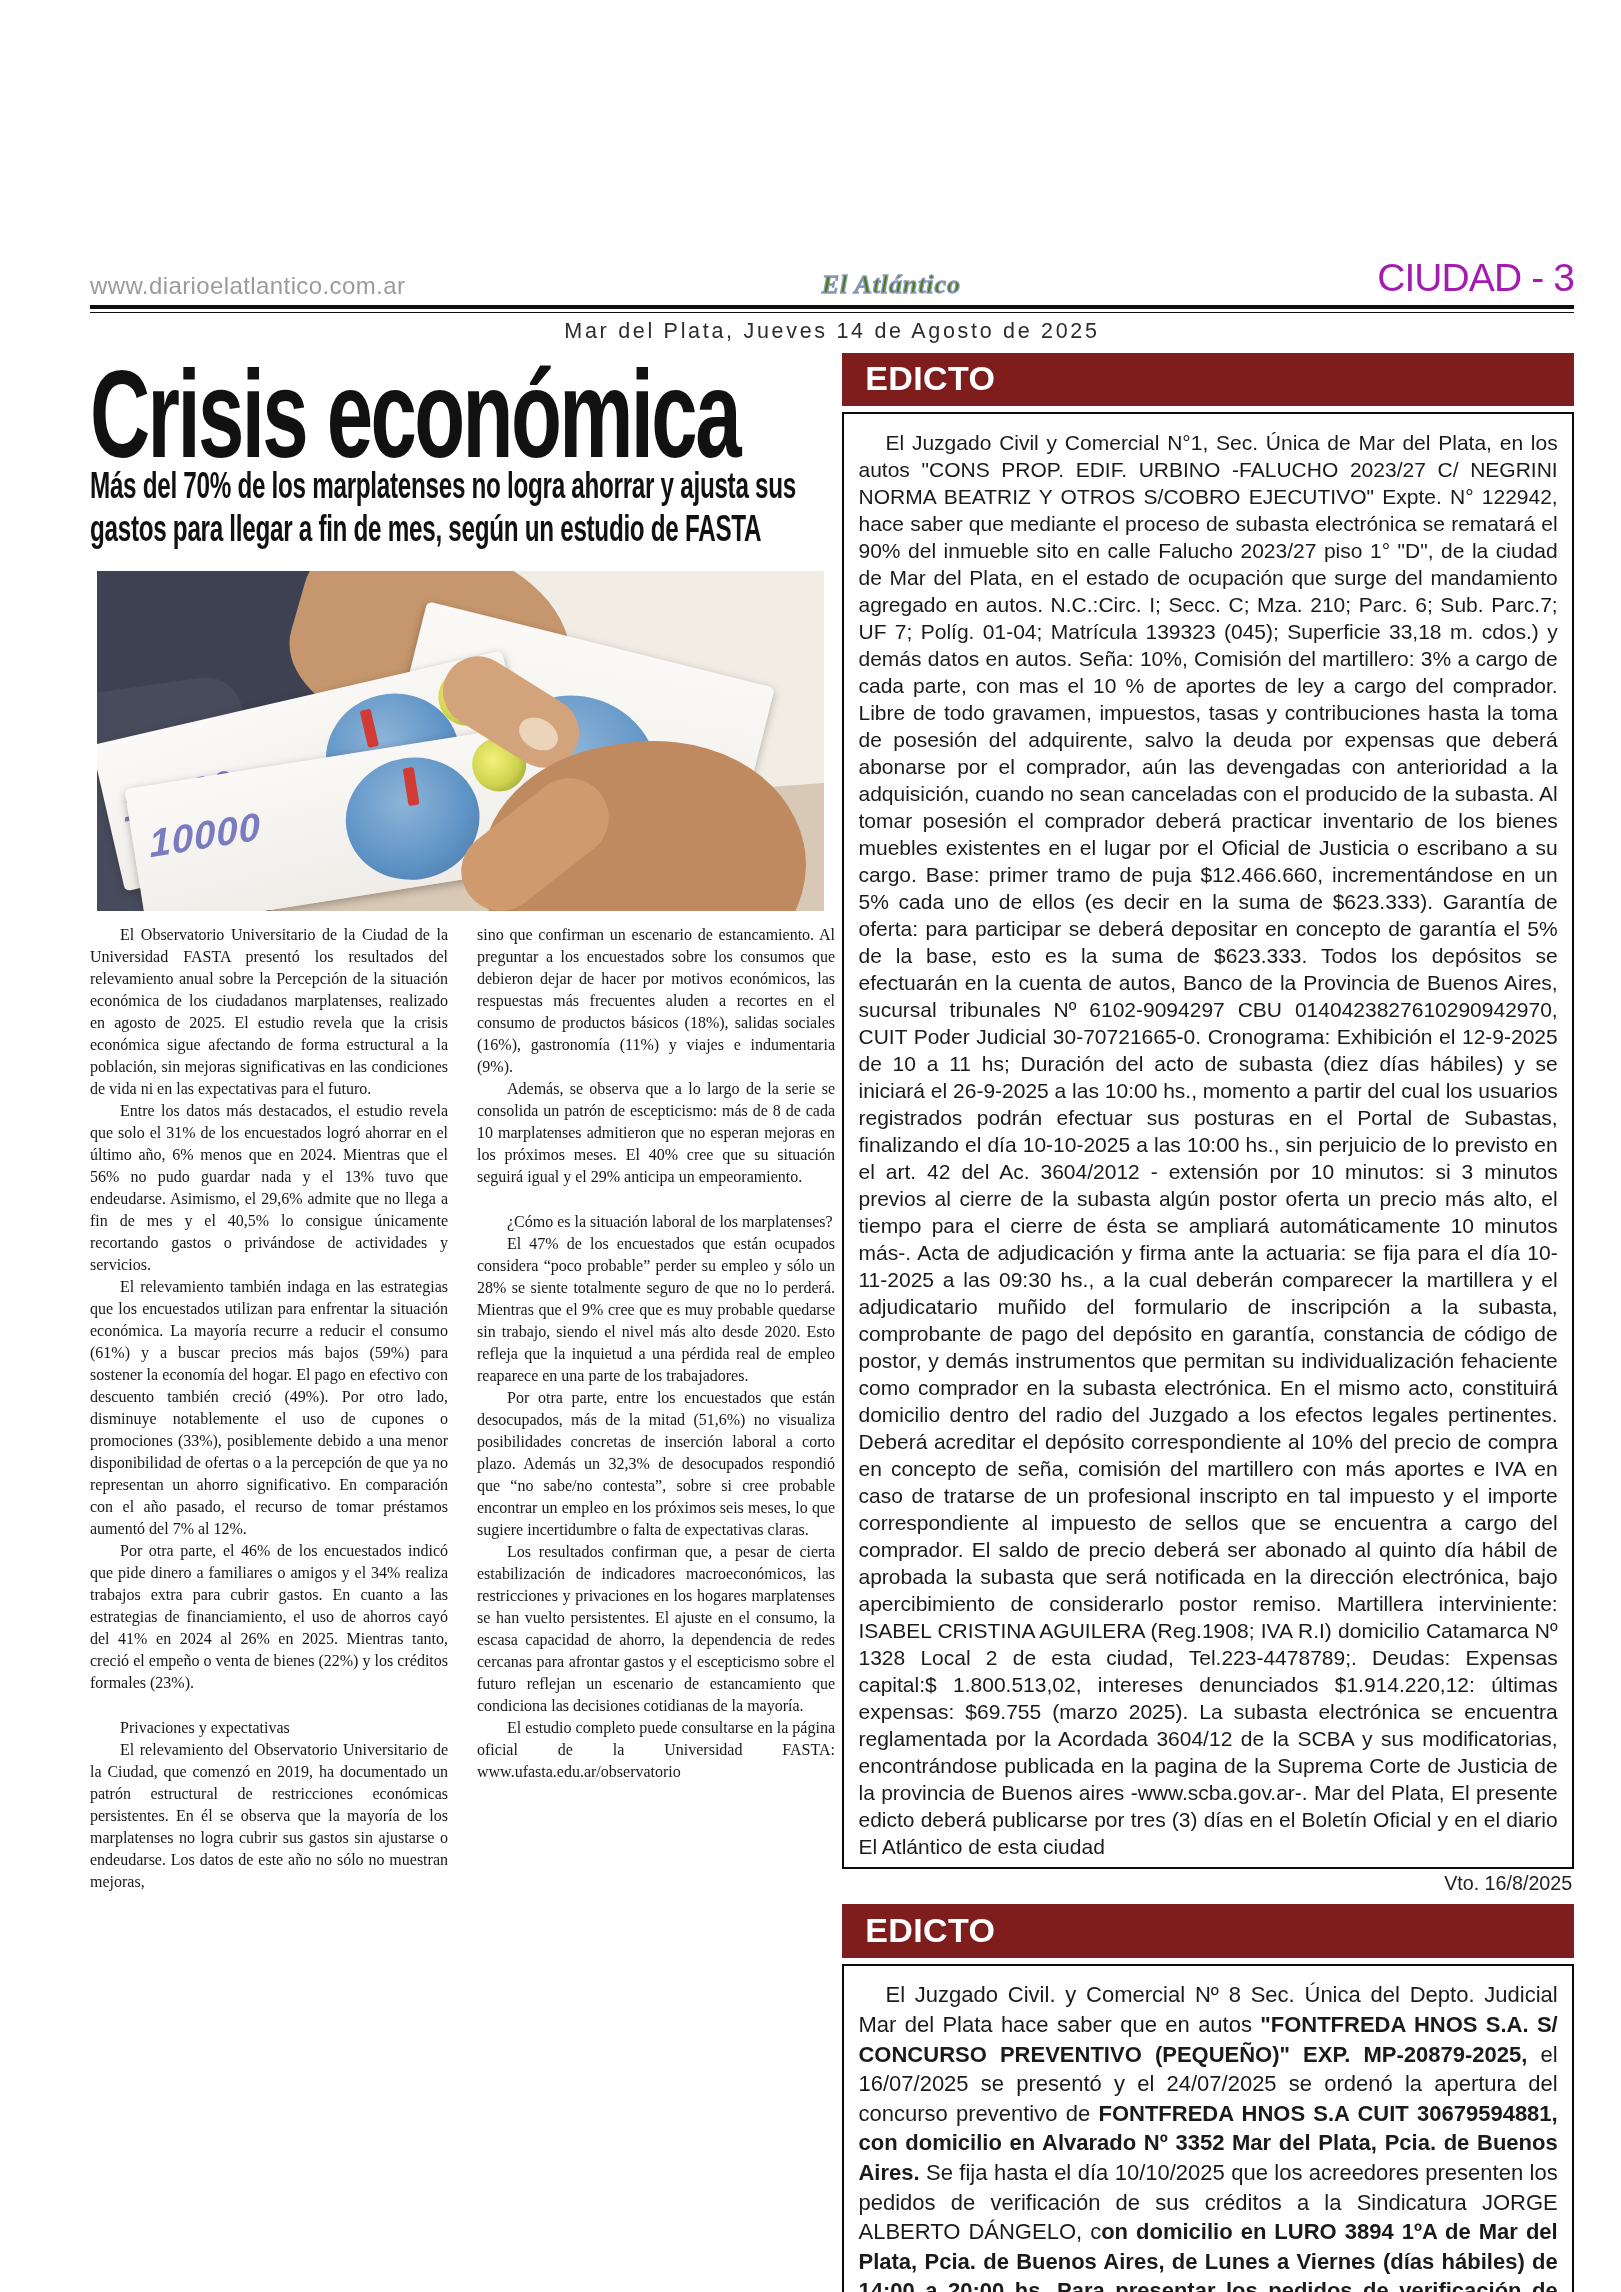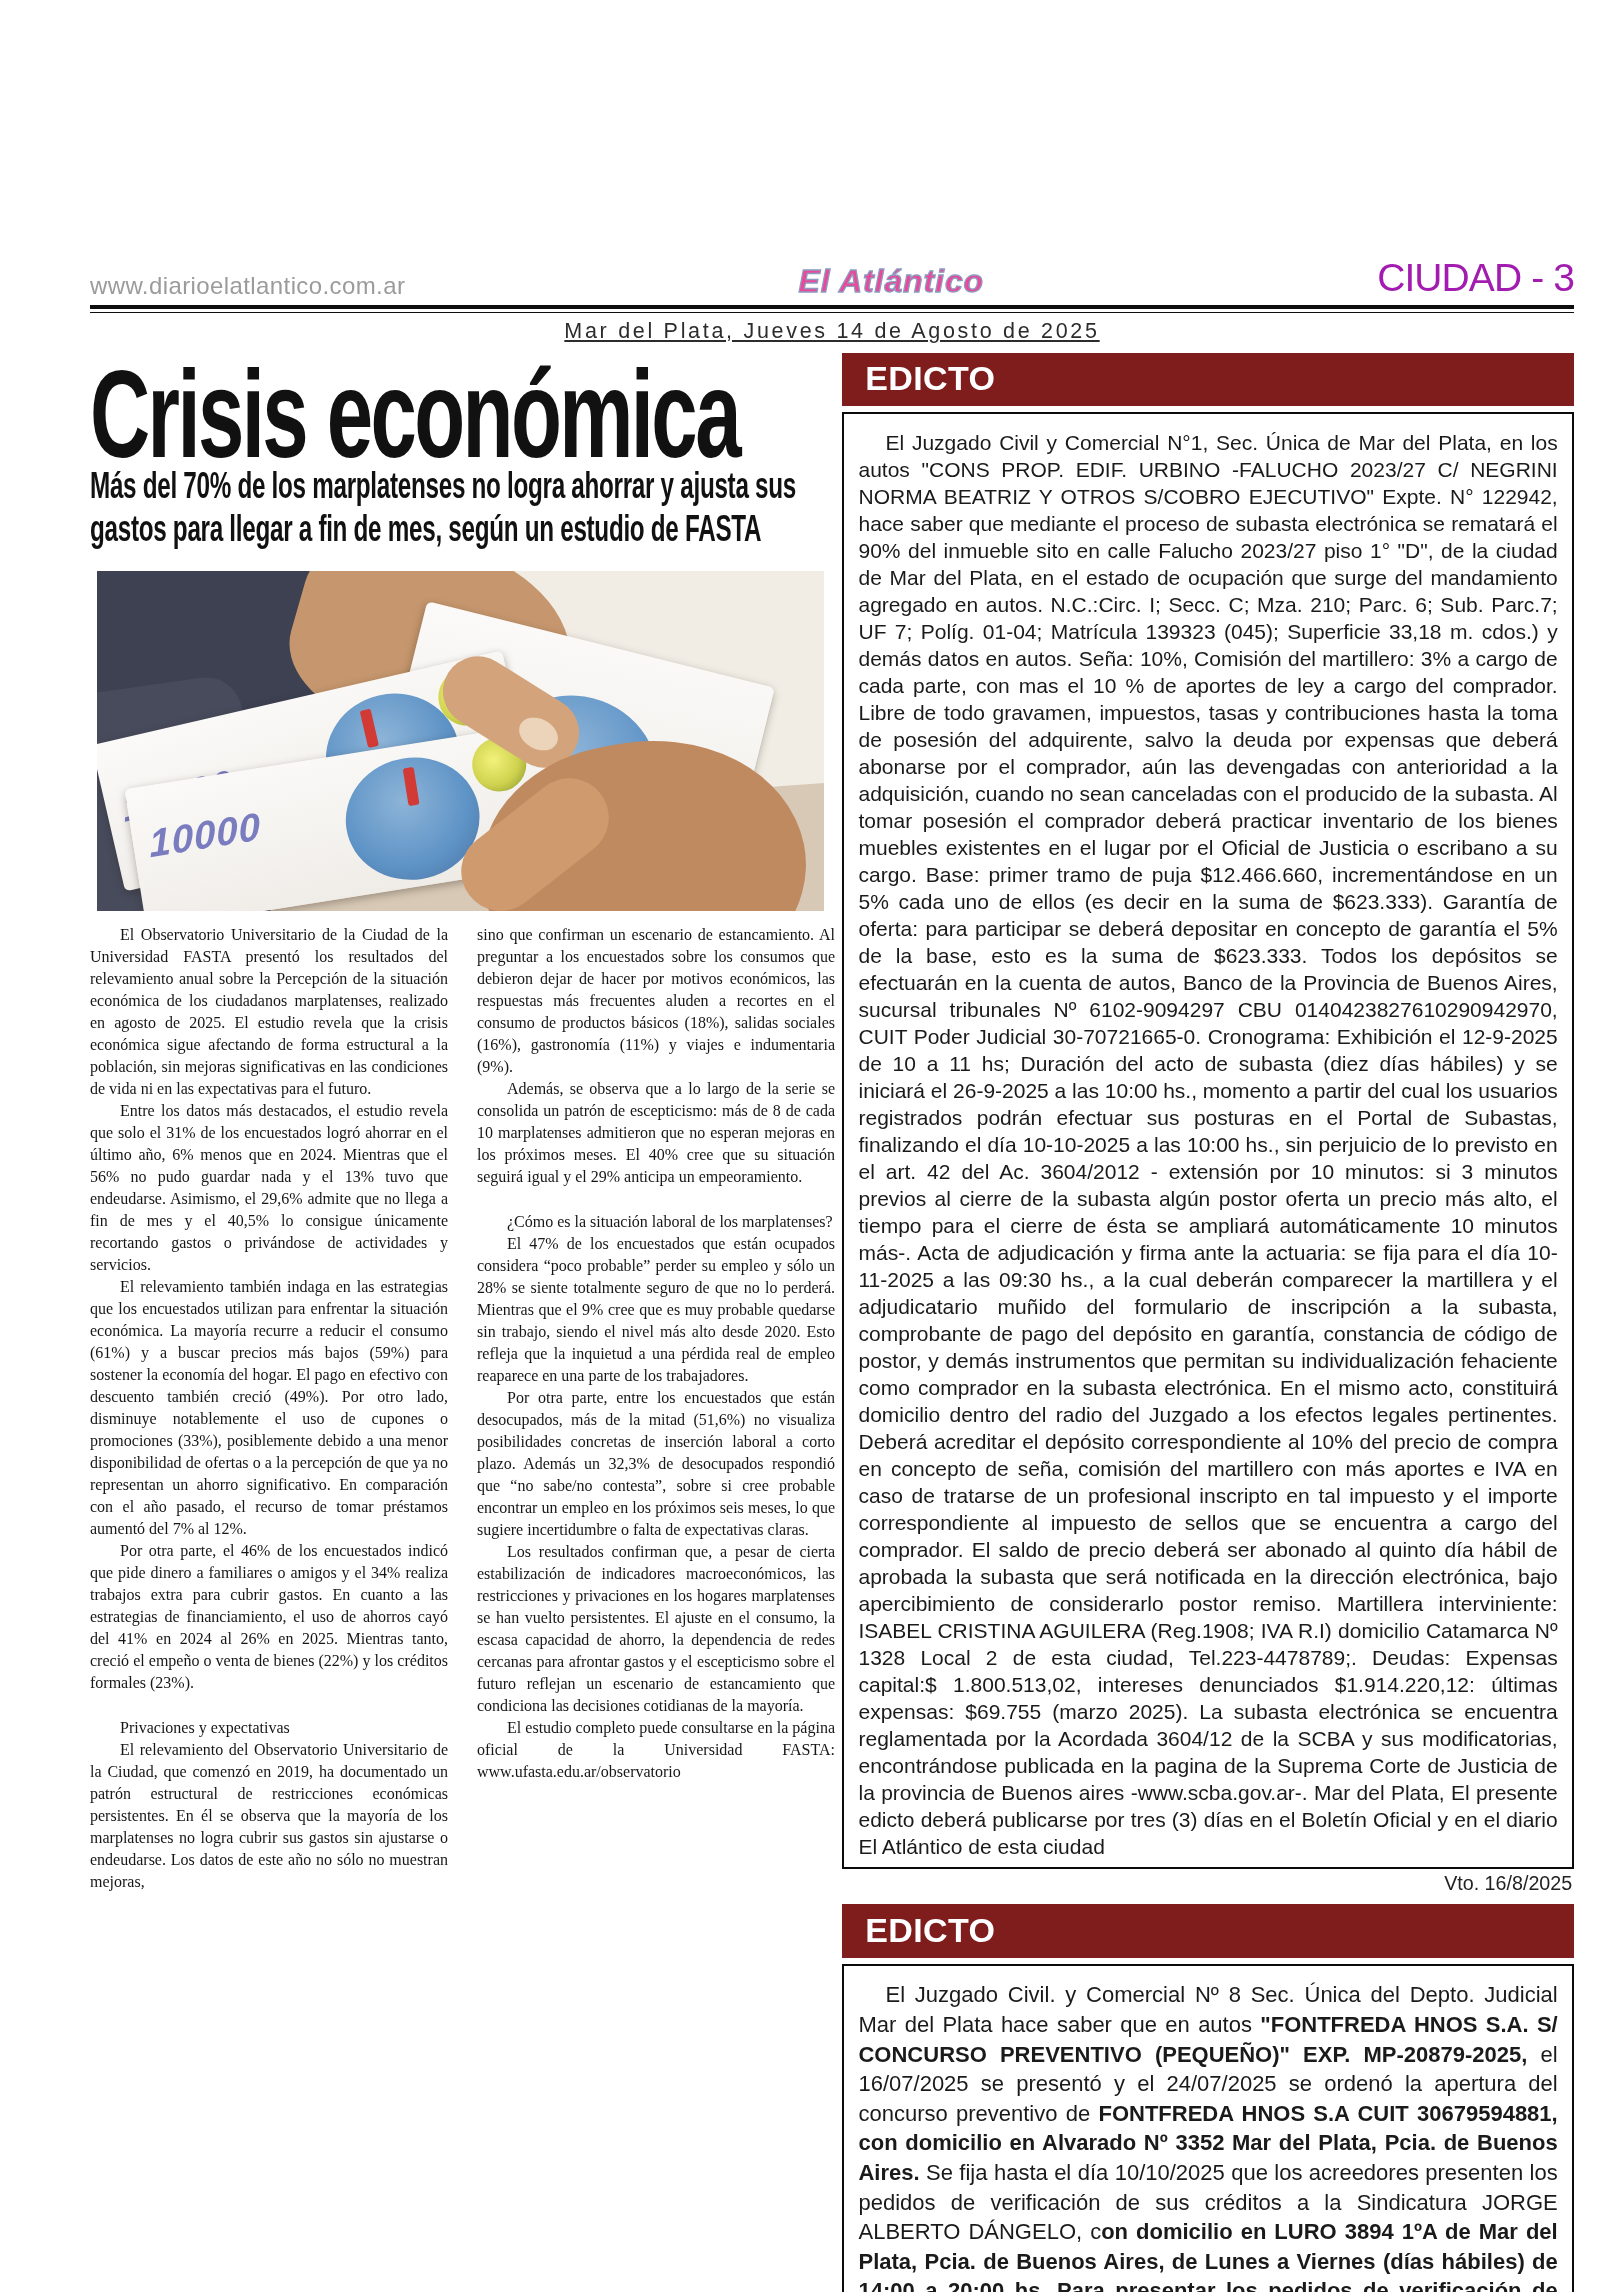--- a/index.html
+++ b/index.html
@@ -3,27 +3,27 @@
 <meta charset="utf-8">
 <style>
   html,body{margin:0;padding:0;background:#ffffff;}
   .page{position:relative;width:1622px;height:2293px;background:#fff;color:#111;
         font-family:"Liberation Sans",sans-serif;overflow:hidden;}
 
   
   .masthead{position:absolute;left:90px;right:48px;top:256px;display:flex;
             justify-content:space-between;align-items:flex-end;}
   .site-url{font-size:24px;color:#9b9b9b;letter-spacing:0.4px;}
-  .logo{font-family:Liberation Sans, sans-serif;font-style:italic;font-weight:bold;font-size:32px;
-        color:#ec4899;-webkit-text-stroke:1.3px #8b9cc0;letter-spacing:0.9px;}
+  .logo{font-family:Liberation Serif, serif;font-style:italic;font-weight:bold;font-size:26px;
+        color:#4d7c0f;-webkit-text-stroke:1.3px #8b9cc0;letter-spacing:0.9px;}
   .section-tag{font-weight:400;font-size:39px;letter-spacing:-0.9px;color:#a21caf;}
   .head-rule{position:absolute;left:90px;right:48px;top:305px;height:2.7px;
              border-top:4.5px solid #0d0d0d;border-bottom:0.9px solid #0d0d0d;}
   .dateline{position:absolute;left:90px;right:48px;top:319px;text-align:center;
-            font-size:21.5px;letter-spacing:2.7px;color:#2c2c2c;text-decoration:underline;}
+            font-size:21.5px;letter-spacing:2.7px;color:#2c2c2c;}
 
   
   .content{position:absolute;left:90px;right:48px;top:351px;display:grid;
            grid-template-columns:745px 1fr;column-gap:7.2px;align-items:start;}
 
   
   .headline-wrap{height:109px;overflow:visible;}
   .headline{display:inline-block;font-size:86px;font-weight:900;letter-spacing:-2.7px;
             white-space:nowrap;transform:scale(.97,1.45);transform-origin:0 0;line-height:1;}
   .standfirst-wrap{height:93px;margin-top:4px;overflow:visible;}

